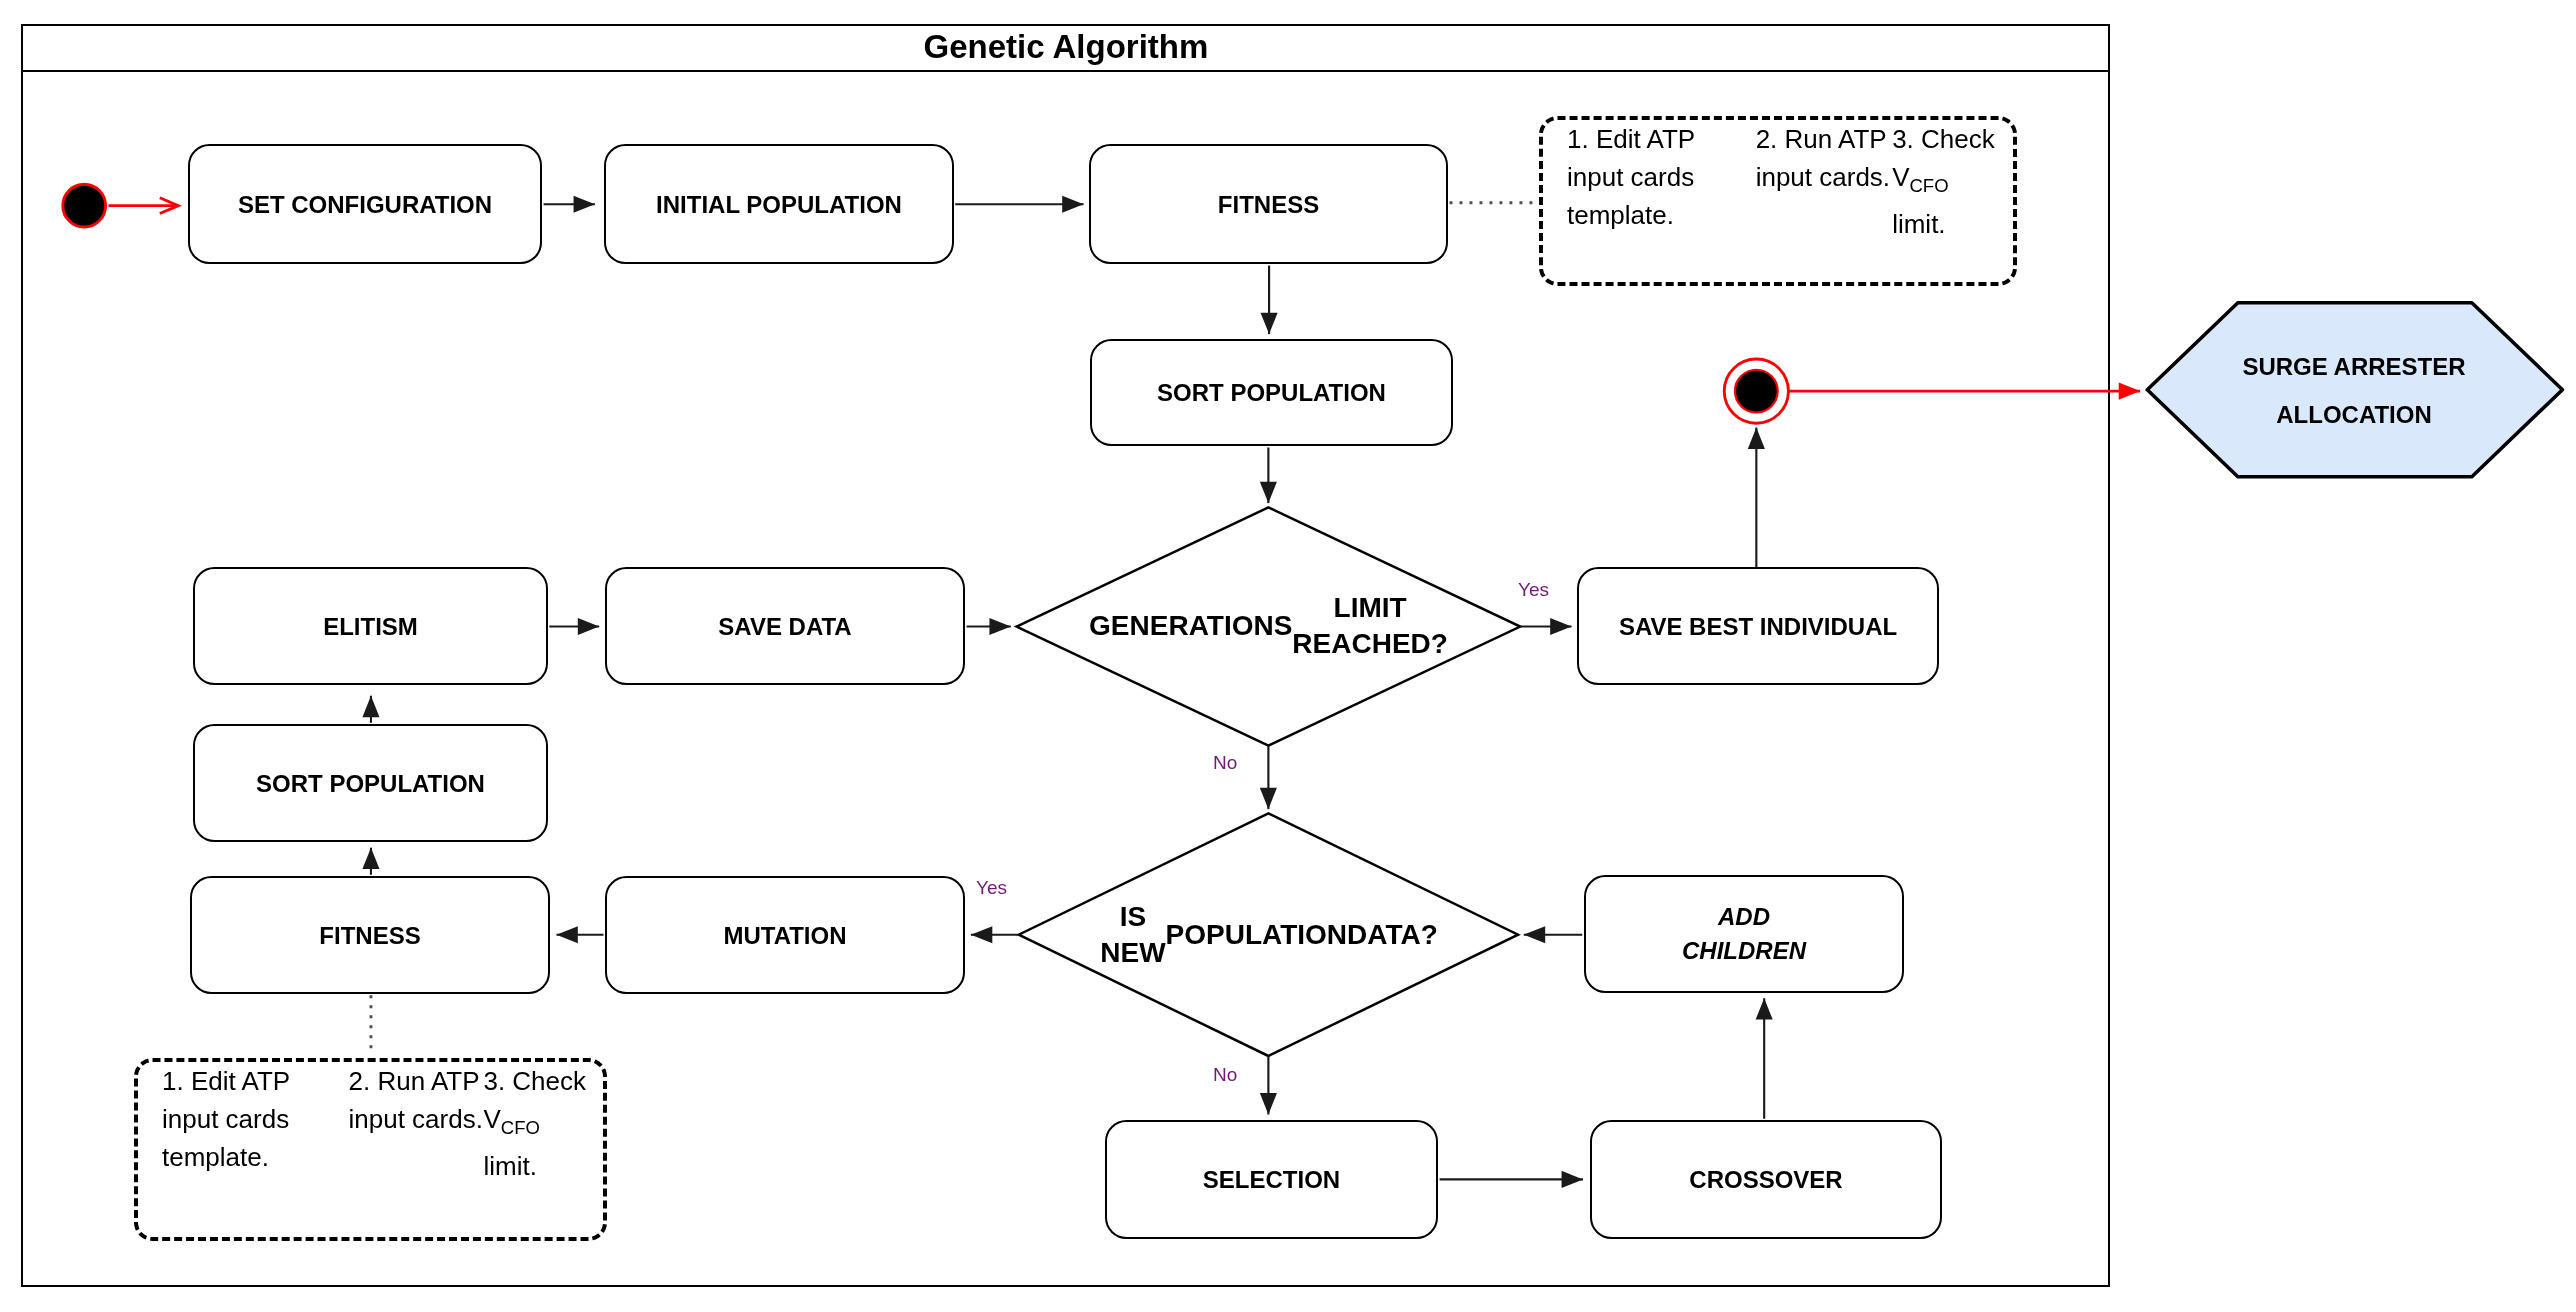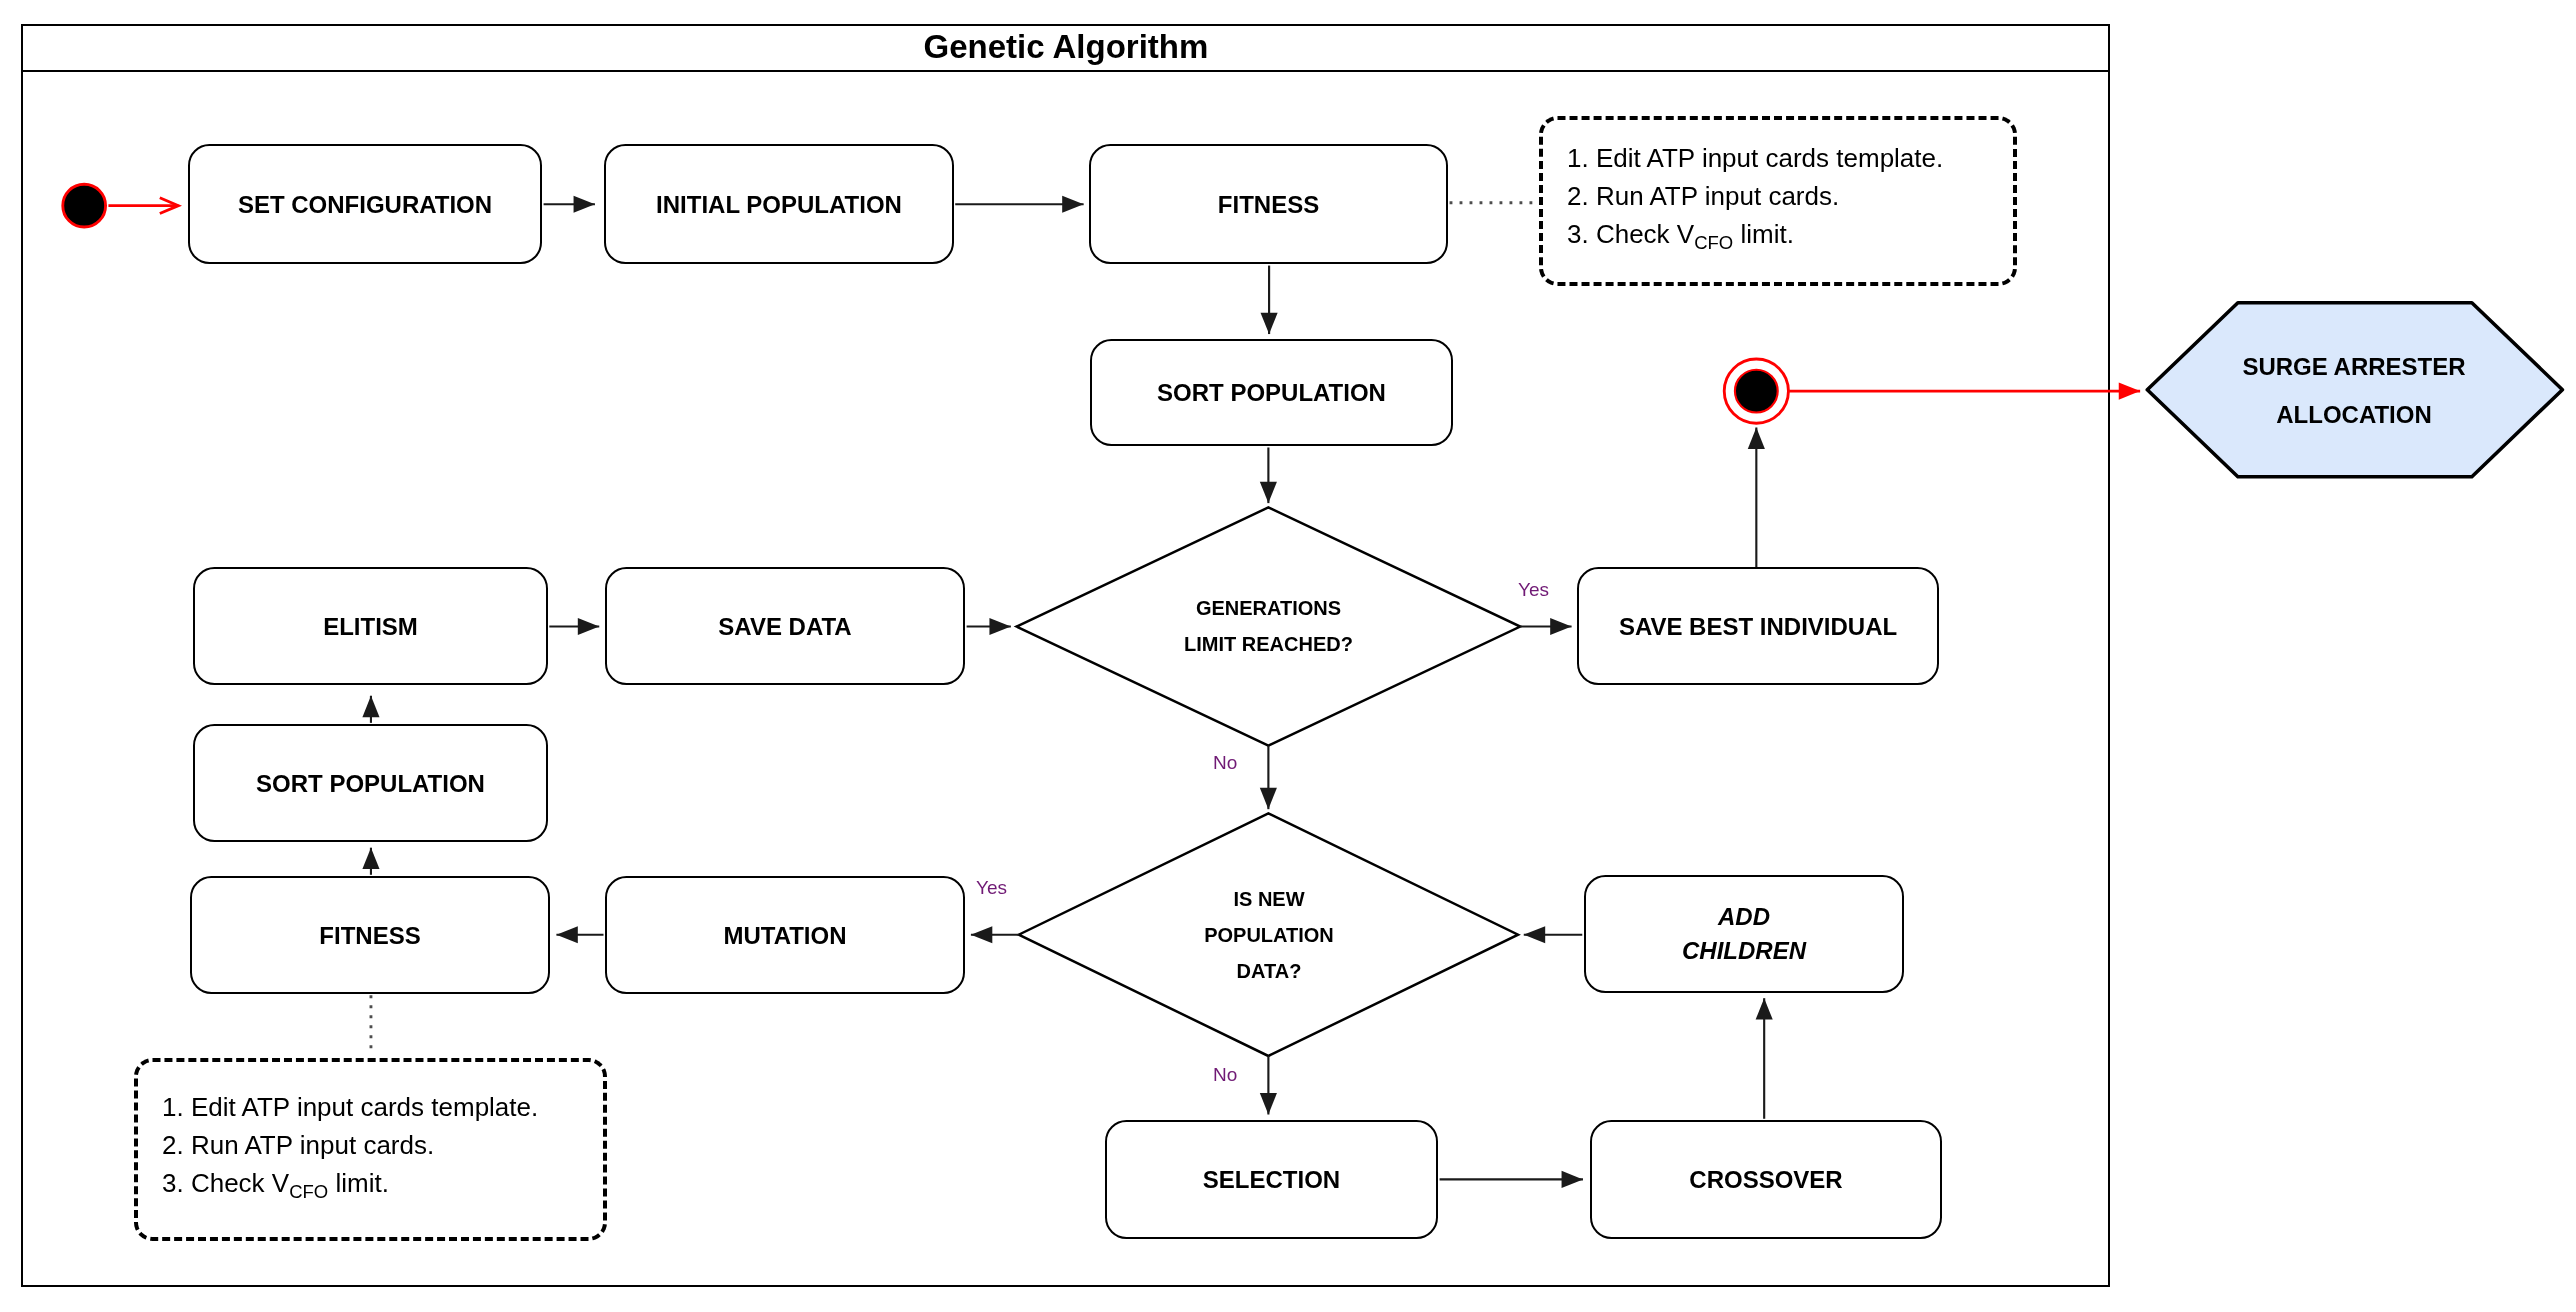--- a/index.html
+++ b/index.html
@@ -23,34 +23,34 @@
   }
   svg.wires{position:absolute;left:0;top:0;width:2576px;height:1313px;}
   .box{
     position:absolute;box-sizing:border-box;
     border:2.9px solid #000;border-radius:21.4px;background:#fff;
     display:flex;align-items:center;justify-content:center;text-align:center;
     font-size:24px;font-weight:bold;line-height:31px;
     padding:0 7.1px;
   }
   .decision-label{
-    position:absolute;display:flex;flex-direction:column;align-items:center;justify-content:center;
-    text-align:center;font-size:20px;font-weight:bold;line-height:36px;
+    position:absolute;display:flex;flex-direction:row;align-items:center;justify-content:center;
+    text-align:center;font-size:28px;font-weight:bold;line-height:36px;
   }
   .terminator-label{
     position:absolute;display:flex;flex-direction:column;align-items:center;justify-content:center;
     text-align:center;font-size:24px;font-weight:bold;line-height:36px;gap:12px;
   }
   .edge-label{
     position:absolute;font-size:19px;font-weight:normal;color:#701a75;
   }
   .note{
     position:absolute;box-sizing:border-box;background:#fff;
     border:4.3px dashed #000;border-radius:18.5px;
-    display:flex;flex-direction:column;justify-content:center;
+    display:flex;flex-direction:row;justify-content:center;
     font-size:26px;line-height:38px;
     padding-left:24px;padding-right:7.1px;
   }
   .subscript{font-size:18.5px;vertical-align:-6.4px;}
 </style>
 </head>
 <body>
 
 <div class="canvas">
 

